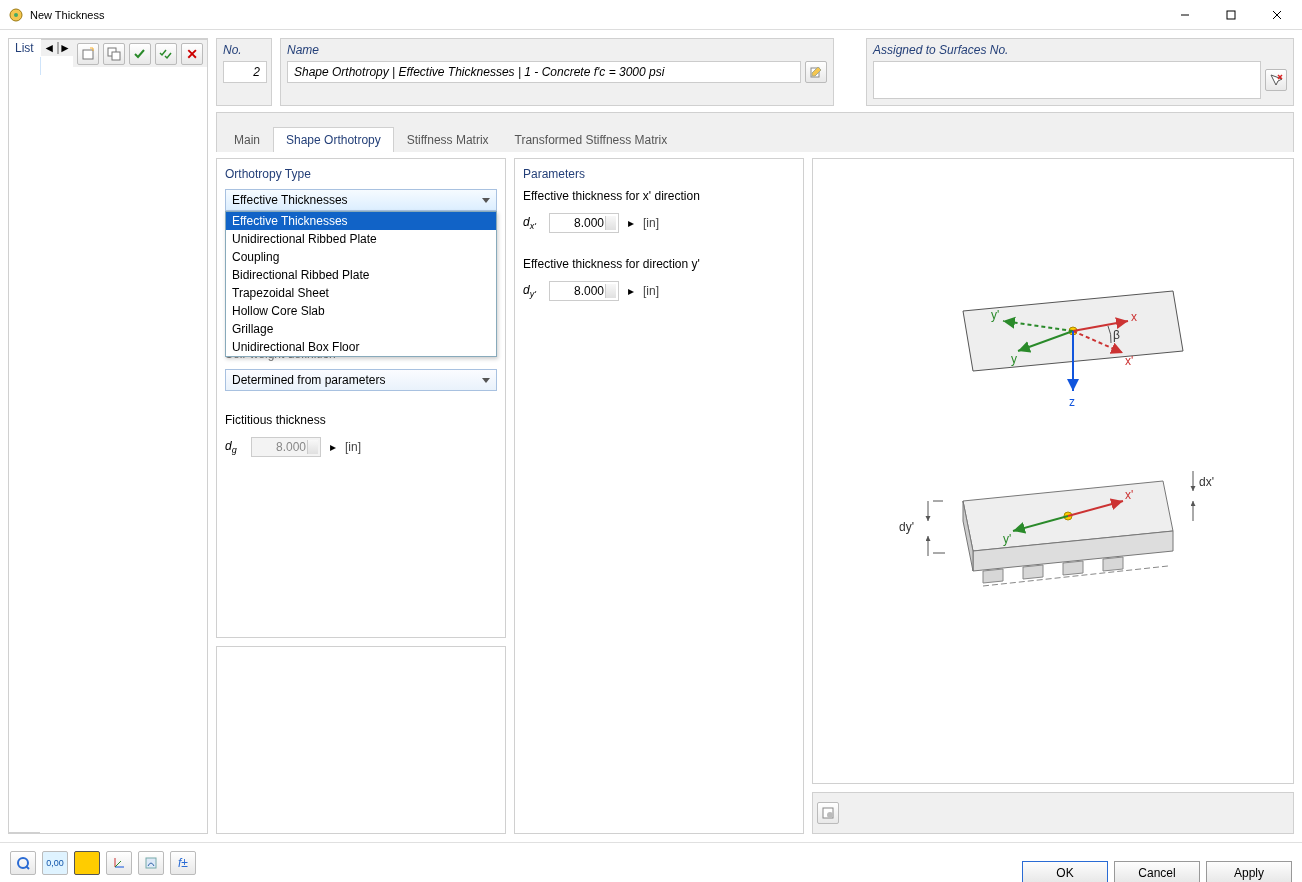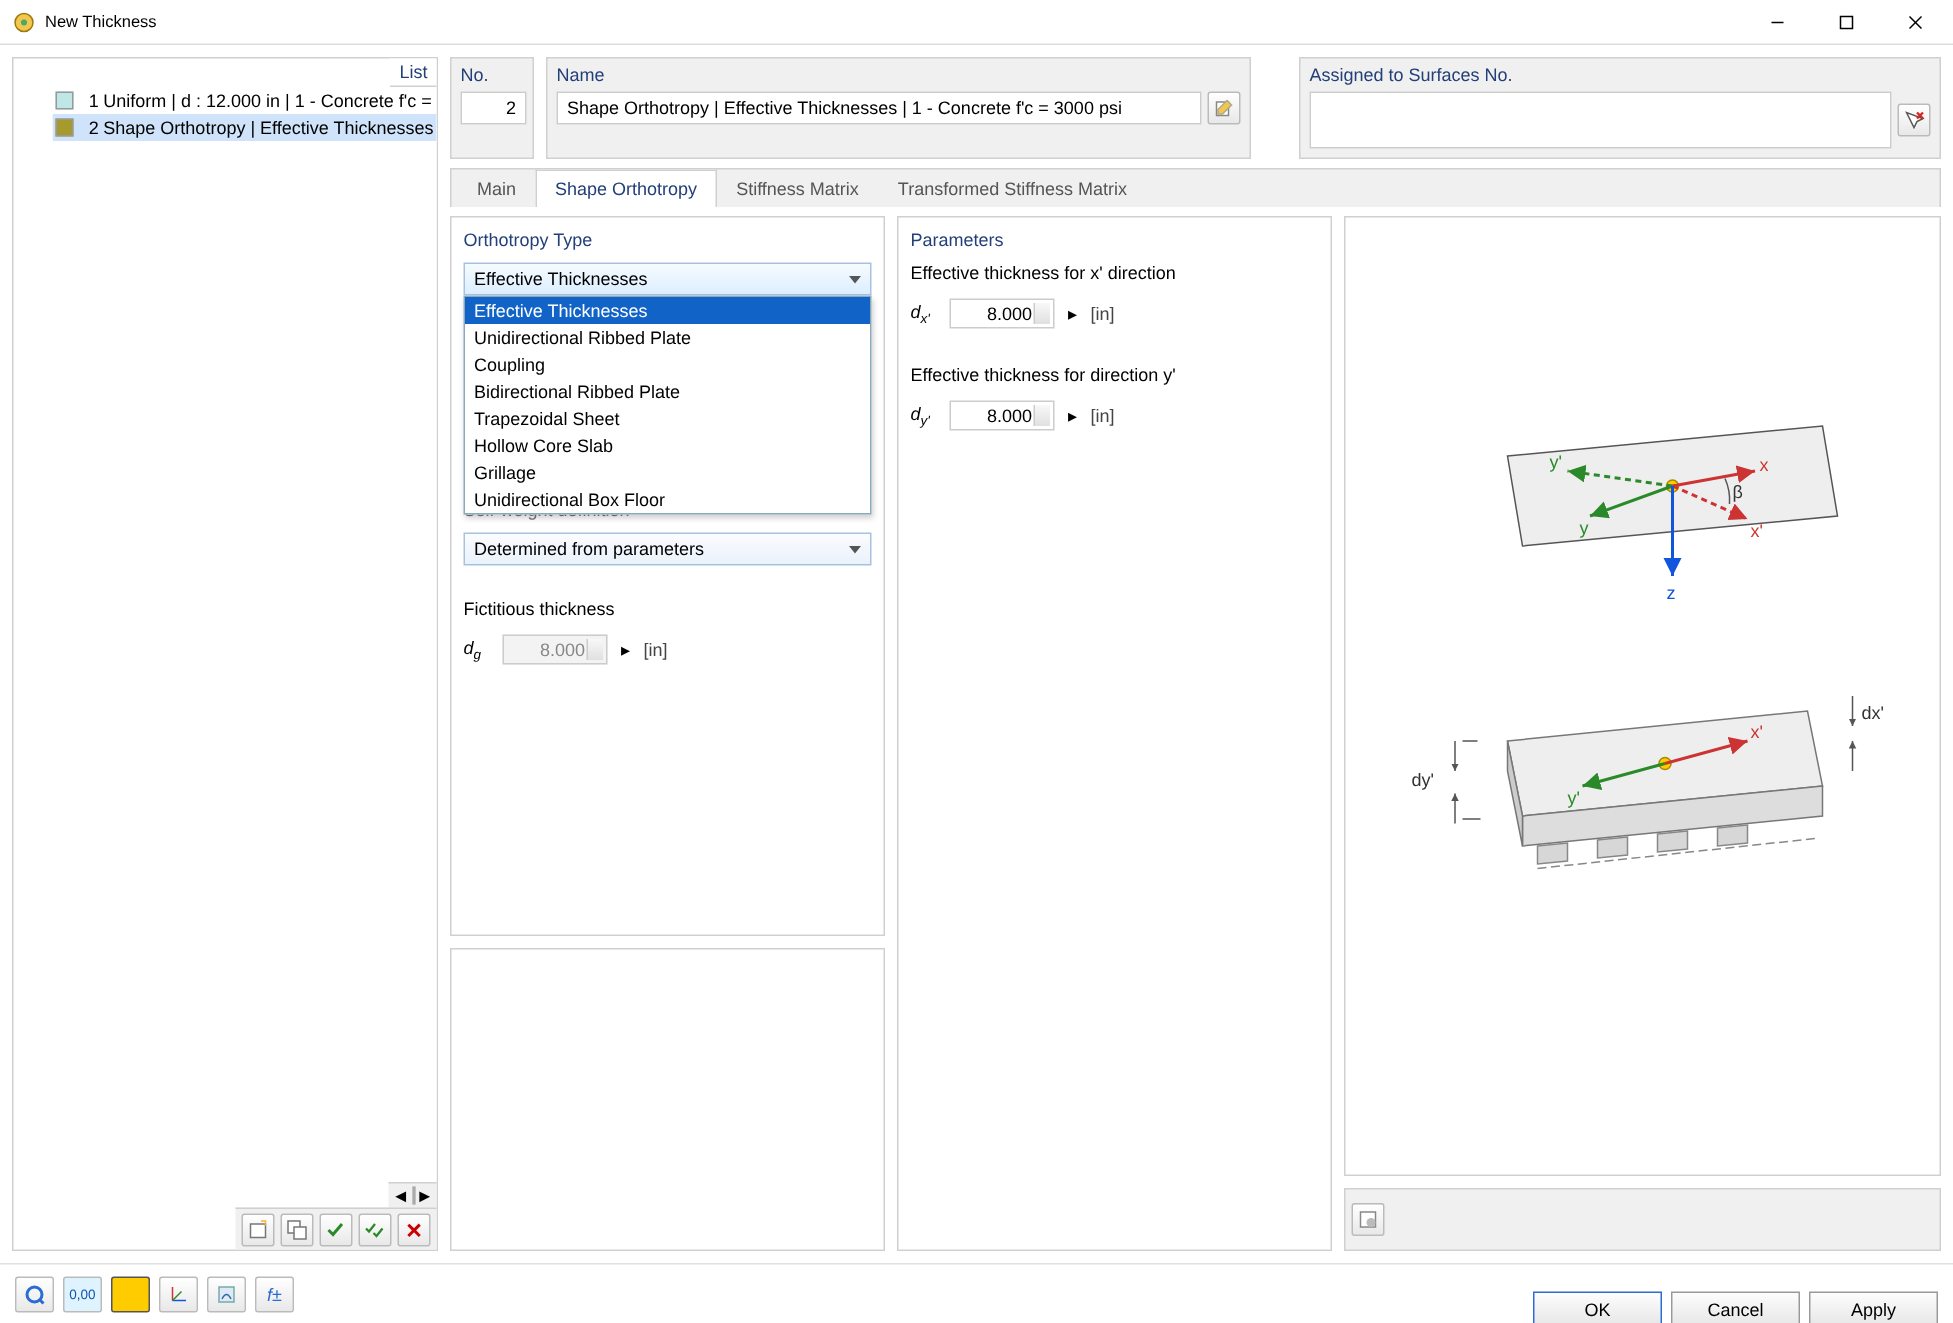--- a/index.html
+++ b/index.html
@@ -7,50 +7,50 @@
 
 
 .titlebar { height: 30px; display: flex; align-items: center; padding: 0 2px 0 8px; border-bottom: 1px solid #ddd; }
 .titlebar .icon-slot { width: 16px; height: 16px; margin-right: 6px; }
 .titlebar .title { flex: 1; font-size: 11px; }
 .winbtns { display: flex; }
 .winbtn { width: 46px; height: 28px; display: flex; align-items: center; justify-content: center; }
 
 
 .content { flex: 1; display: flex; gap: 8px; padding: 8px; background: #fff; }
-.left-panel { width: 284px; display: flex; flex-direction: column; border: 1px solid #d0d0d0; align-items: flex-end; }
+.left-panel { width: 200px; display: flex; flex-direction: row; border: 1px solid #d0d0d0; }
 .left-header { background: #fff; padding: 2px 6px; color: #233f78; border-bottom: 1px solid #d0d0d0; }
 .left-list { flex: 1; overflow: hidden; background: #fff; }
 .list-row { display: flex; align-items: center; height: 18px; padding: 0 2px; white-space: nowrap; gap: 3px; }
 .list-row.selected { background: #cfe4fa; }
 .list-swatch { width: 12px; height: 12px; border: 1px solid #999; flex-shrink: 0; }
 .list-num { width: 14px; text-align: right; }
 .list-text { overflow: hidden; text-overflow: clip; }
 
 .left-scroll { height: 17px; background: #f0f0f0; border-top: 1px solid #d0d0d0; display:flex; align-items:center; justify-content:space-between; padding:0 2px;}
 .left-toolbar { height: 28px; background: #f0f0f0; border-top: 1px solid #d0d0d0; display: flex; align-items: center; padding: 0 4px; gap: 4px; }
 .tbtn { width: 22px; height: 22px; border: 1px solid #bbb; background: linear-gradient(#fff,#e8e8e8); border-radius: 2px; display:flex; align-items:center; justify-content:center; }
 .tbtn.danger { margin-left: auto; color: #c00; font-weight: bold; font-size:14px;}
 
 .right-area { flex: 1; display: flex; flex-direction: column; gap: 6px; }
 .top-fields { display: flex; gap: 8px; }
-.field-group { border: 1px solid #d0d0d0; background: #f0f0f0; padding: 4px 6px 6px 6px; display:flex; flex-direction:column; gap:4px;}
+.field-group { border: 1px solid #d0d0d0; background: #f0f0f0; padding: 4px 6px 6px 6px; display:flex; flex-direction:column; gap:4px;font-style:italic;}
 .field-group .label { color: #233f78; }
 .field-group.no { width: 56px; }
 .field-group.name { flex: 1; }
 .field-group.assigned { width: 428px; margin-left: 24px; }
 .field-row { display: flex; gap: 4px; align-items:center;}
 .text-input { background: #fff; border: 1px solid #ccc; height: 22px; padding: 0 6px; display:flex; align-items:center; }
 .field-group.no .text-input { width: 44px; justify-content:flex-end; }
 .field-group.name .text-input { flex:1; }
 .field-group.assigned .text-input { flex:1; height:38px; align-items:flex-start; padding-top:4px;}
 .small-btn { width: 22px; height: 22px; border: 1px solid #bbb; background: linear-gradient(#fff,#e8e8e8); border-radius:2px; display:flex; align-items:center; justify-content:center;}
 
 
-.tab-strip { display: flex; background: #f0f0f0; border: 1px solid #d0d0d0; border-bottom: none; height: 26px; align-items:flex-end; padding: 0 4px;}
+.tab-strip { display: flex; background: #f0f0f0; border: 1px solid #d0d0d0; border-bottom: none; height: 40px; align-items:flex-end; padding: 0 4px;}
 .tab { padding: 5px 12px; color: #555; border: 1px solid transparent; border-bottom:none; cursor:default;}
 .tab.active { background: #fff; border-color: #d0d0d0; border-top: 1px solid #d0d0d0; position:relative; top:0; color:#233f78;}
 
 .tab-body { flex:1; display:flex; gap:8px; }
 .col-left { width:290px; display:flex; flex-direction:column; gap:8px;}
 .panel { border:1px solid #d0d0d0; background:#fff; padding:8px; display:flex; flex-direction:column; gap:8px;}
 .panel .group-title { color:#233f78; }
 .panel.fill { flex:1;}
 .col-mid { width:290px; display:flex; flex-direction:column; gap:8px;}
 .col-right { flex:1; display:flex; flex-direction:column; gap:8px;}

